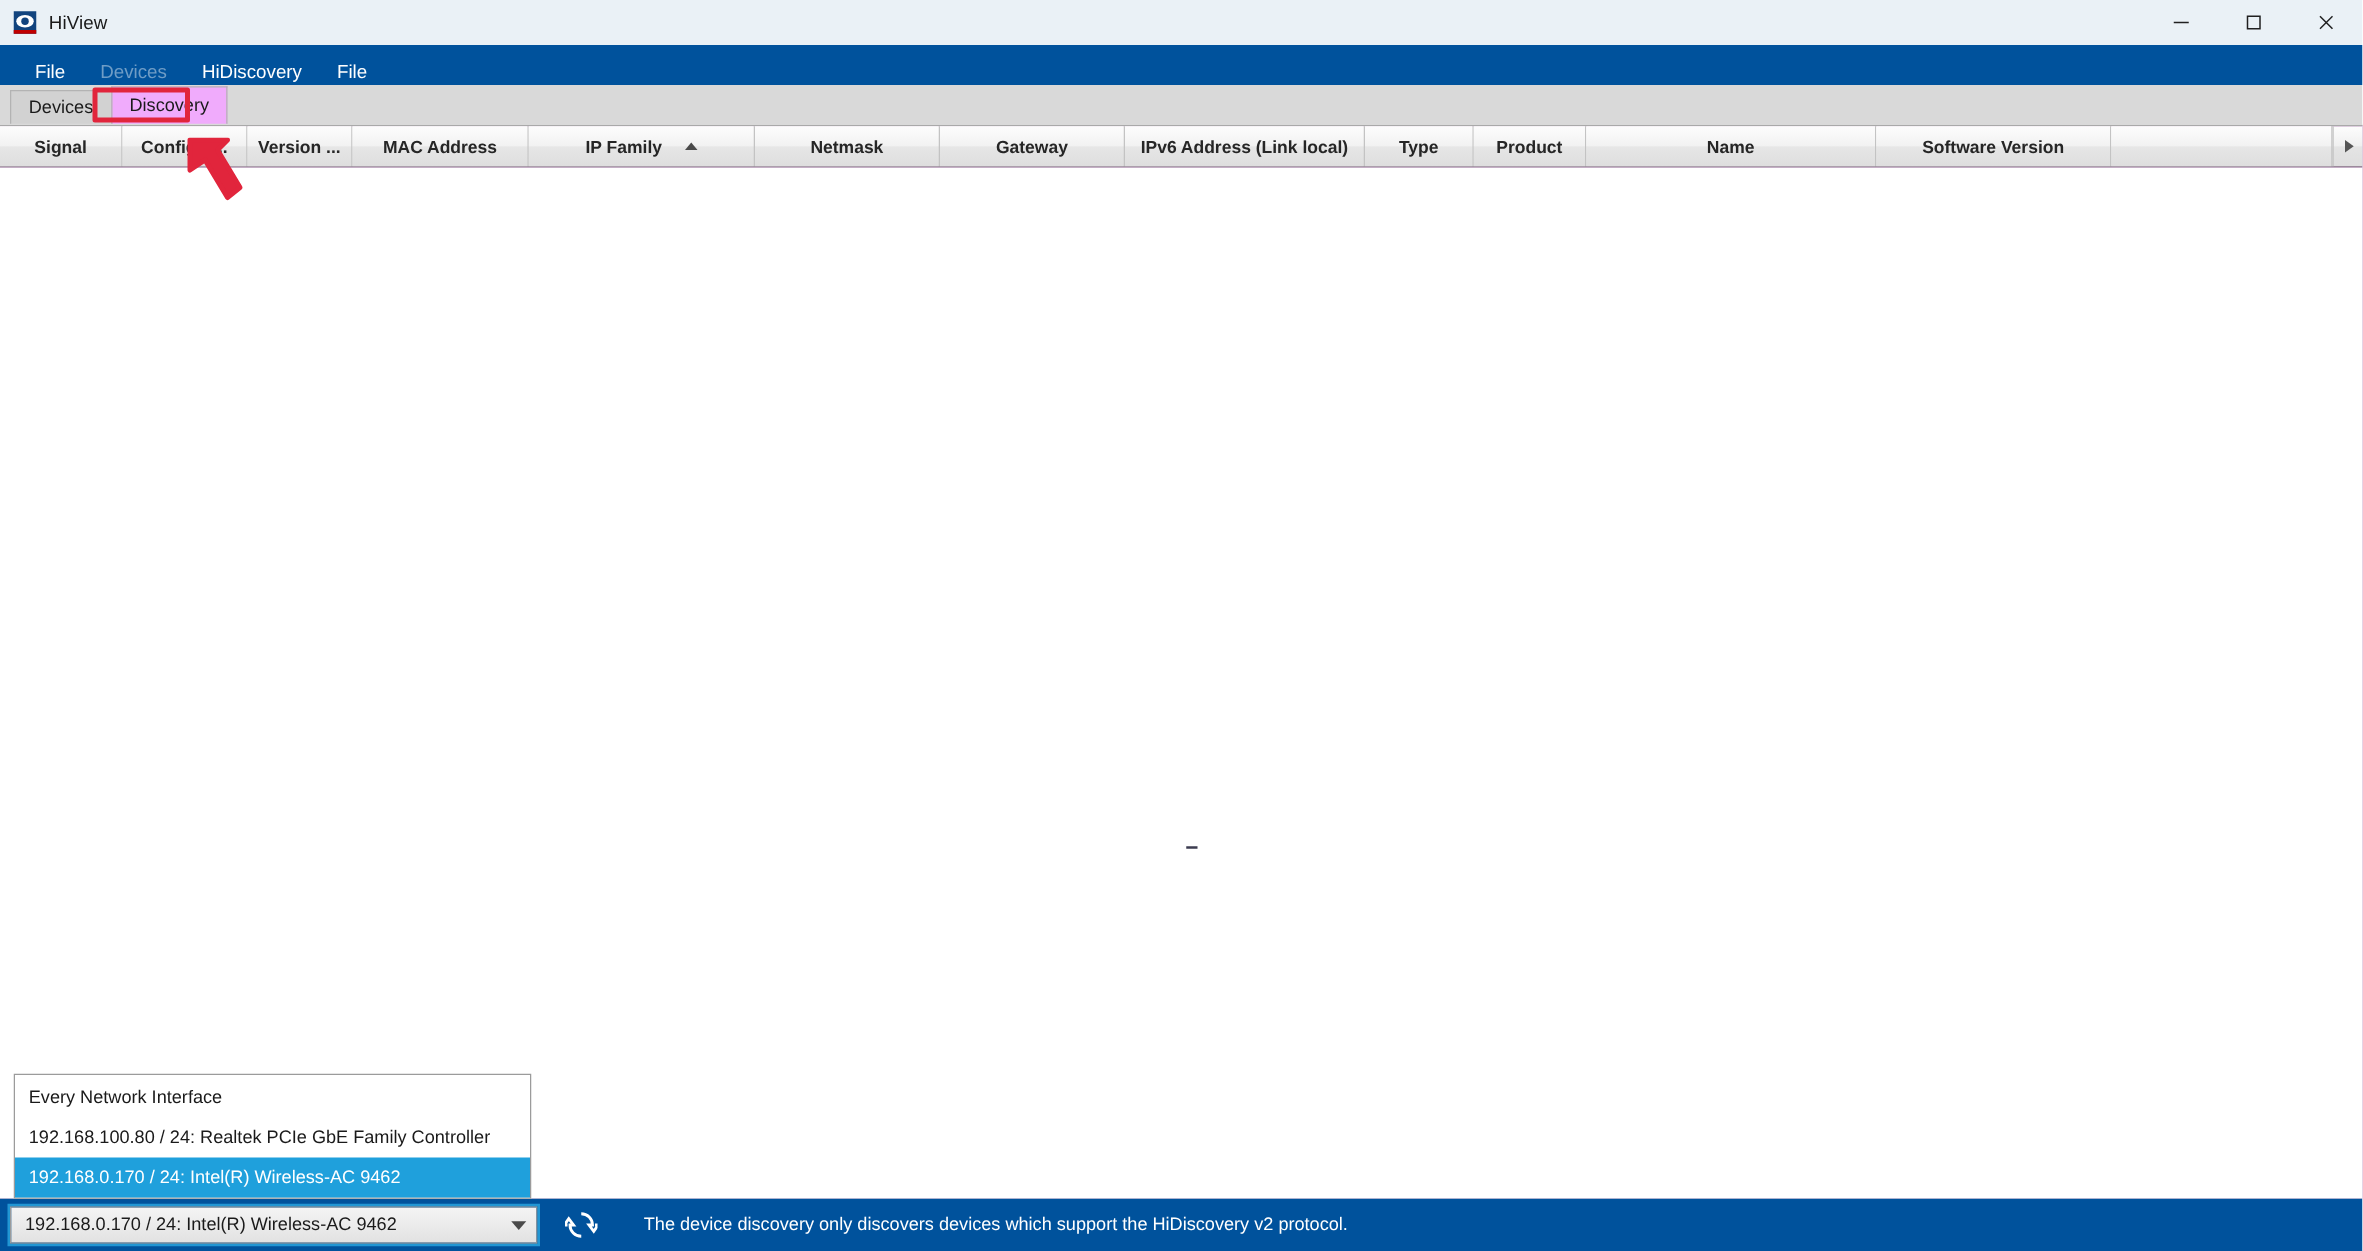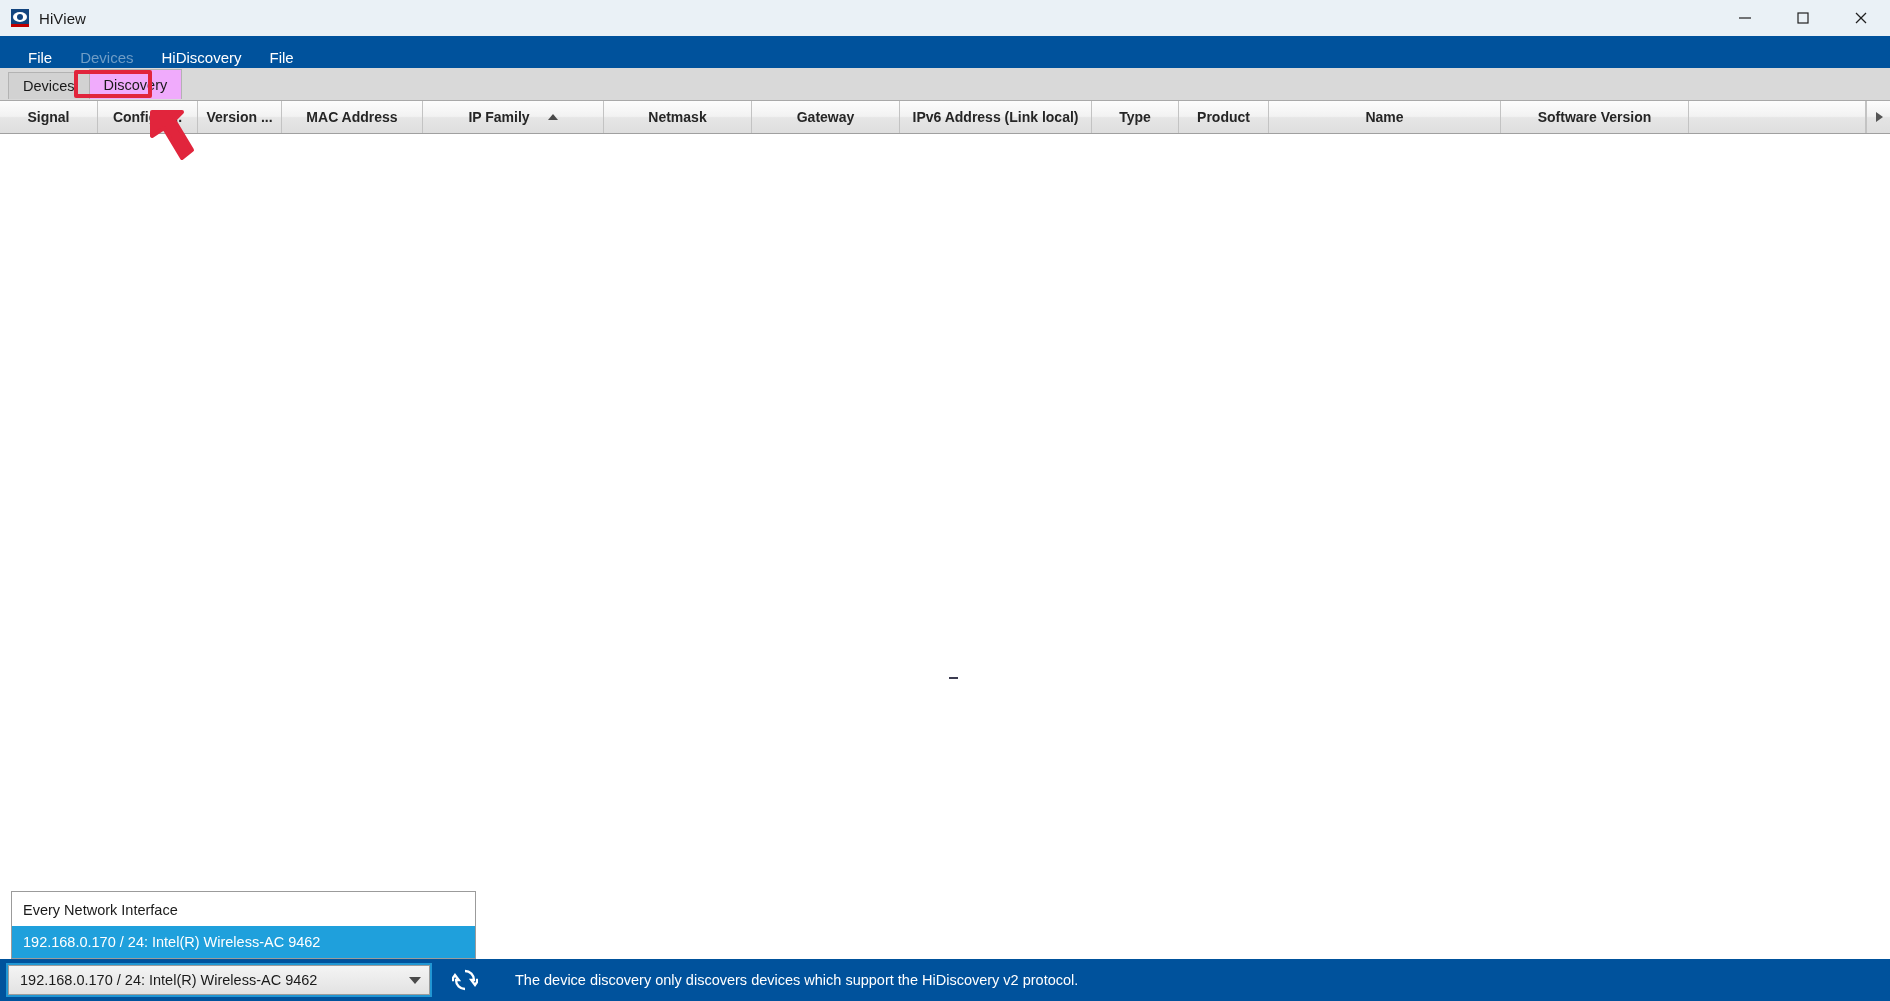--- a/index.html
+++ b/index.html
@@ -229,21 +229,21 @@
     color: #ffffff;
     font-size: 14.5px;
     margin-left: 29px;
   }
 
   
   .dropdown {
     position: absolute;
     left: 11px;
     bottom: 42px;
-    width: 465px;
+    width: 414px;
     background: #ffffff;
     border: 1px solid #9b9b9b;
     z-index: 20;
     padding: 2px 0 0 0;
   }
   .dd-item {
     height: 32px;
     display: flex;
     align-items: center;
     padding-left: 11px;
@@ -360,20 +360,21 @@
     <div class="refresh-btn">
       <svg width="26" height="26" viewBox="0 0 26 26">
         <path d="M13 4 A9 9 0 0 1 22 13 L19.2 13 L23 18 L26.5 13 L24 13" fill="none" stroke="#ffffff" stroke-width="2.3"></path>
         <path d="M13 22 A9 9 0 0 1 4 13 L6.8 13 L3 8 L-0.5 13 L2 13" fill="none" stroke="#ffffff" stroke-width="2.3"></path>
       </svg>
     </div>
     <div class="status-text">The device discovery only discovers devices which support the HiDiscovery v2 protocol.</div>
 
     <div class="dropdown">
       <div class="dd-item">Every Network Interface</div>
+      <div class="dd-item">192.168.100.80 / 24: Realtek PCIe GbE Family Controller</div>
       <div class="dd-item selected">192.168.0.170 / 24: Intel(R) Wireless-AC 9462</div>
     </div>
   </div>
 
   <div class="annot-rect"></div>
 
   <div class="annot-arrow">
     <svg width="52" height="58" viewBox="0 0 52 58">
       <path d="M4 2 L34 2 L26 10 L44 40 L34 48 L16 18 L4 26 Z" fill="#e1253c" stroke="#e1253c" stroke-width="4" stroke-linejoin="round"></path>
     </svg>

